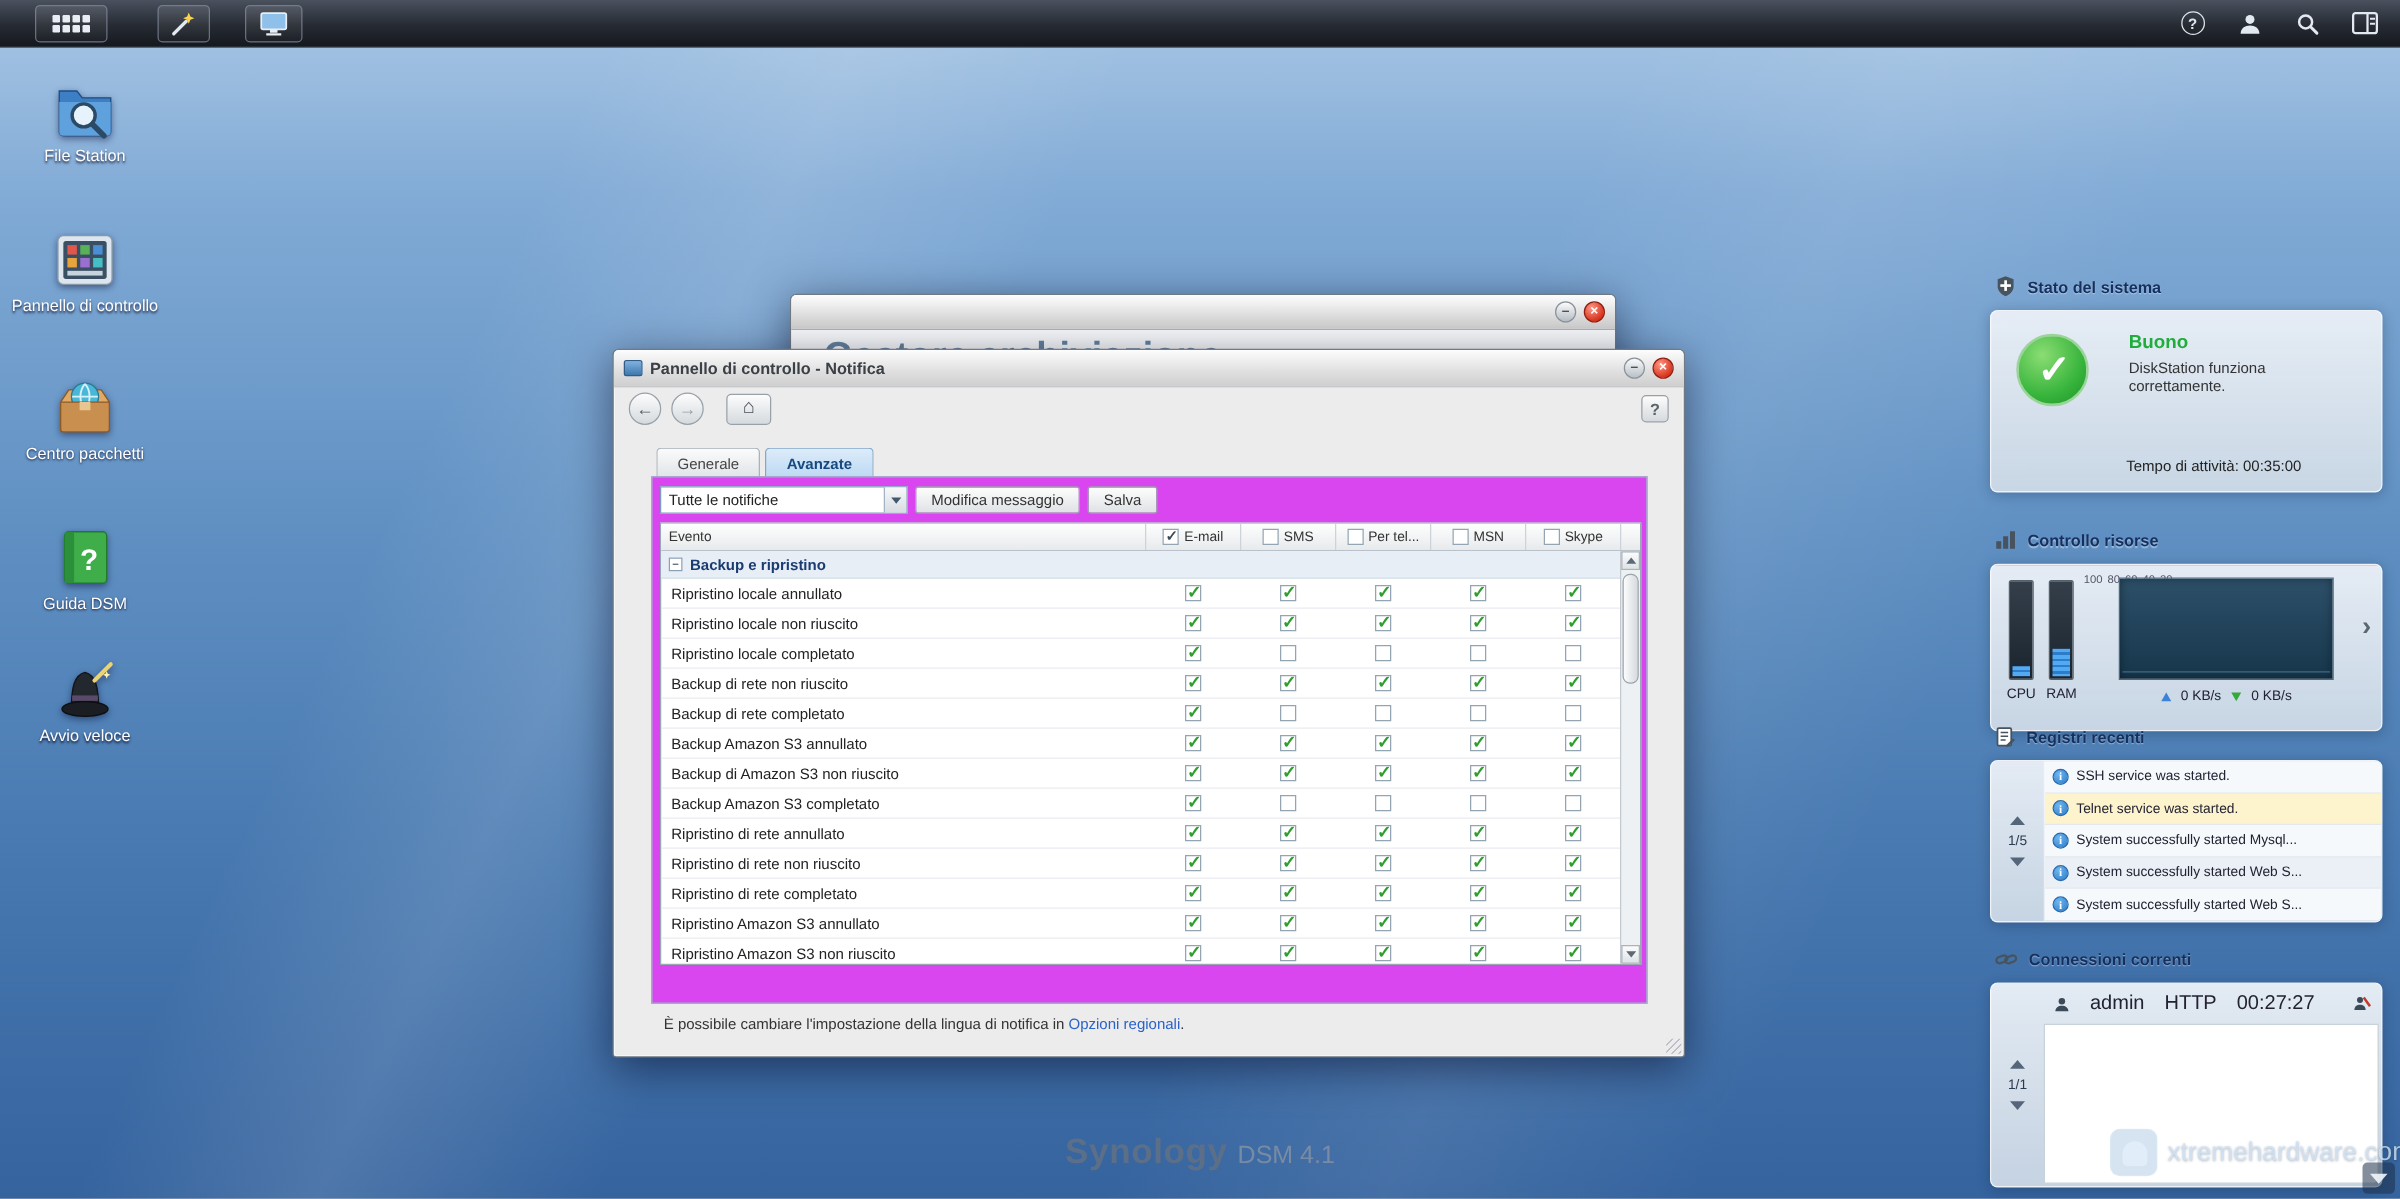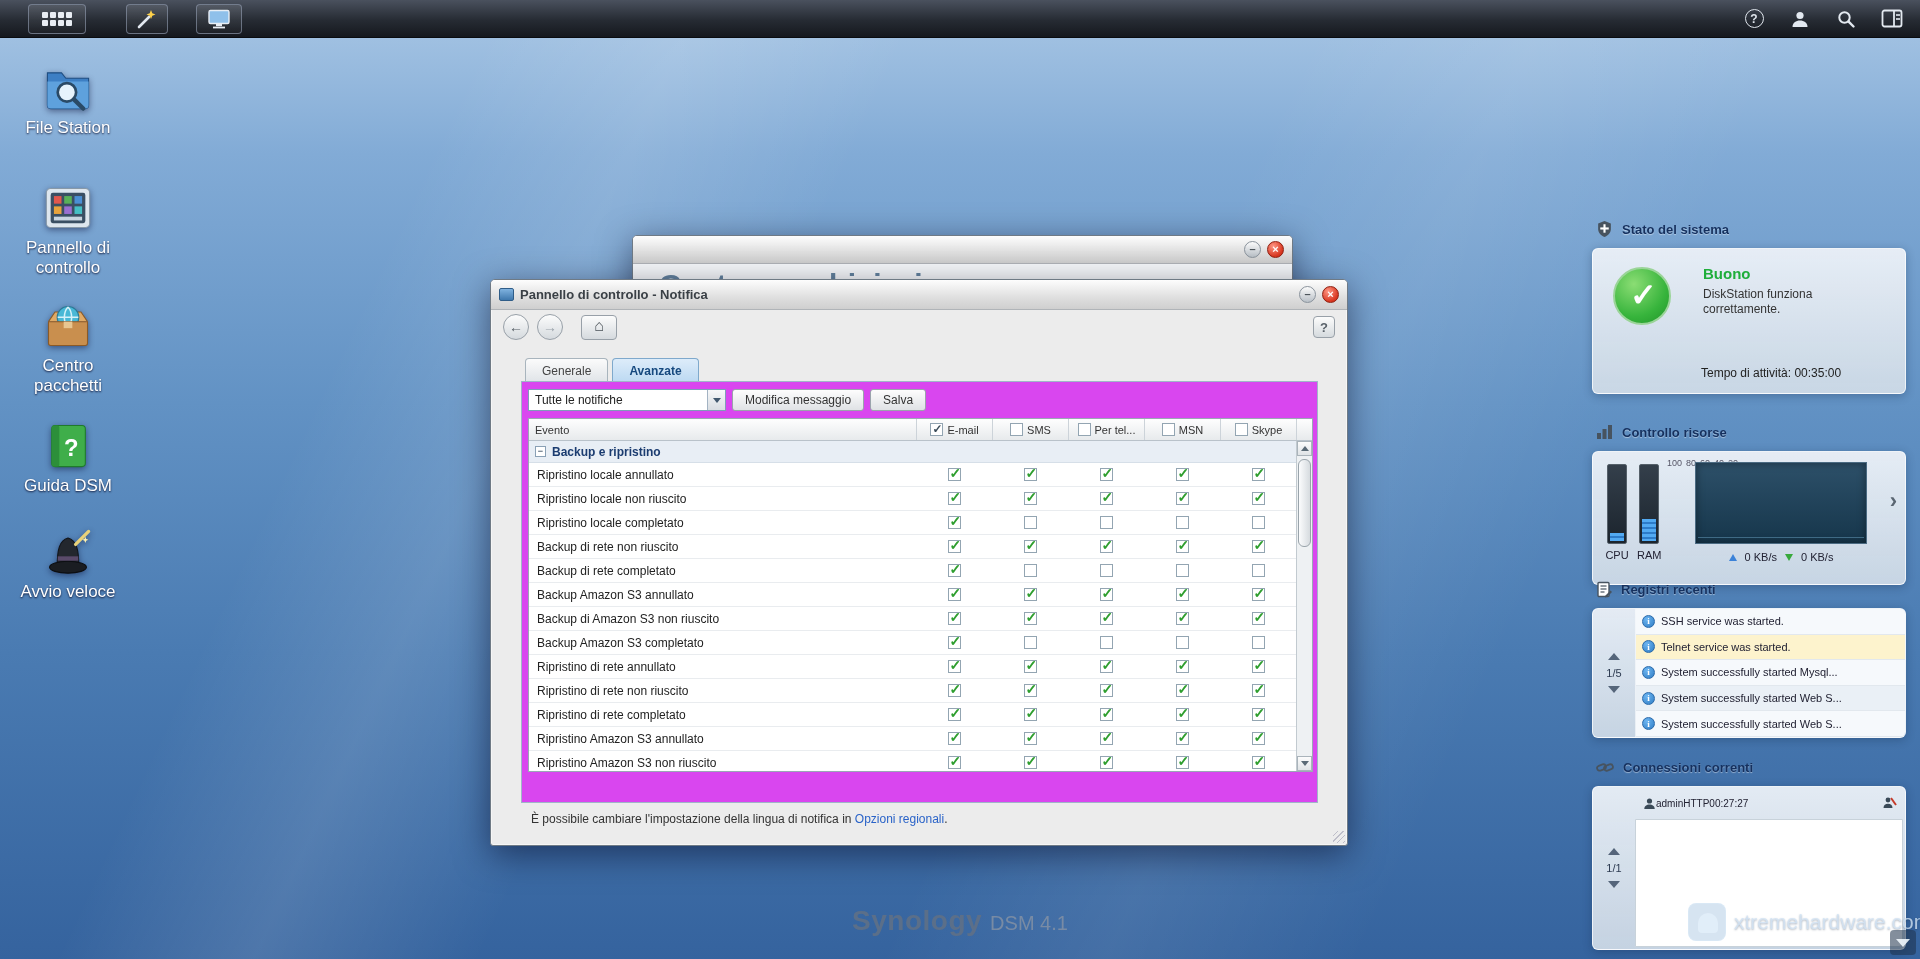--- a/index.html
+++ b/index.html
@@ -26,21 +26,21 @@
   .tb-right { margin-left:auto; display:flex; align-items:center; gap:22px; }
   .tb-ric { width:24px; height:24px; display:flex; align-items:center; justify-content:center; cursor:pointer; }
   .help-circle { width:19px; height:19px; border-radius:50%; border:1.6px solid #dfe5ec; color:#dfe5ec;
     font-size:12px; font-weight:bold; display:flex; align-items:center; justify-content:center; }
   .help-circle::after { content:"?"; }
 
   
   .dicons { position:absolute; left:8px; top:38px; width:120px; z-index:2; }
   .dicon { position:absolute; left:0; width:120px; display:flex; flex-direction:column; align-items:center; cursor:pointer; }
   .dicon svg { width:52px; height:52px; filter:drop-shadow(0 2px 3px rgba(0,0,40,.45)); }
-  .dicon .lbl { margin-top:4px; font-size:17px; color:#fff; text-align:center; line-height:1.15;
+  .dicon .lbl { margin-top:4px; font-size:13px; color:#fff; text-align:center; line-height:1.15;
     text-shadow:0 1px 2px rgba(0,0,30,.85); }
 
   
   .window { position:absolute; background:#ececec; border:1px solid #6f7a85;
     border-radius:5px 5px 3px 3px; box-shadow:0 8px 34px rgba(0,0,25,.5), inset 0 0 0 1px rgba(255,255,255,.55); }
   .titlebar { height:28px; display:flex; align-items:center; padding:0 8px;
     background:linear-gradient(#fdfdfd,#dedede 62%,#cfcfcf); border-bottom:1px solid #b0b4b8; border-radius:4px 4px 0 0; }
   .titlebar .wtitle { font-size:13px; font-weight:bold; color:#3a4046; margin-left:6px; }
   .winbtns { margin-left:auto; display:flex; gap:6px; }
   .wbtn { width:17px; height:17px; border-radius:50%; display:flex; align-items:center; justify-content:center;
@@ -188,22 +188,22 @@
     background:#f6f9fc; border-bottom:1px solid #e2e8ee; cursor:pointer; white-space:nowrap; overflow:hidden; }
   .log-row:nth-child(even) { background:#eaf0f6; }
   .log-row.highlight { background:#fdf3cd; }
   .info-i { width:13px; height:13px; border-radius:50%; flex:0 0 auto; color:#fff; font-size:9px; font-weight:bold;
     font-family:"Liberation Serif",serif; display:flex; align-items:center; justify-content:center;
     background:radial-gradient(circle at 35% 30%, #6db6f2, #2f7cc4); border:1px solid #2a6aab; }
   .info-i::after { content:"i"; }
 
   .w4 { top:756px; } .w4 .w-panel { margin-top:8px; height:164px; display:flex; }
   .conn-content { flex:1; display:flex; flex-direction:column; min-width:0; }
-  .conn-row { height:28px; flex:0 0 auto; display:flex; align-items:center; gap:0; padding:16px 8px;
-    font-size:10px; color:#223; }
+  .conn-row { height:28px; flex:0 0 auto; display:flex; align-items:center; gap:16px; padding:16px 8px;
+    font-size:16px; color:#223; }
   .conn-empty { flex:1; background:#fff; border:1px solid #c8d2da; border-radius:0 0 4px 0; margin:0 2px 2px 0; }
   .kick-icon { margin-left:auto; cursor:pointer; display:flex; }
 
   
   .syn-mark { position:absolute; left:0; right:0; top:905px; text-align:center; z-index:2; }
   .syn-mark .brand { font-size:28px; font-weight:bold; color:rgba(95,112,134,.9); letter-spacing:.5px; }
   .syn-mark .ver { font-size:20px; color:rgba(130,145,165,.85); margin-left:8px; }
   .site-mark { position:absolute; left:1688px; top:903px; z-index:60; display:flex; align-items:center; gap:8px; }
   .site-logo { width:38px; height:38px; border-radius:8px; background:rgba(165,195,225,.45);
     border:1px solid rgba(220,235,250,.5); position:relative; }

